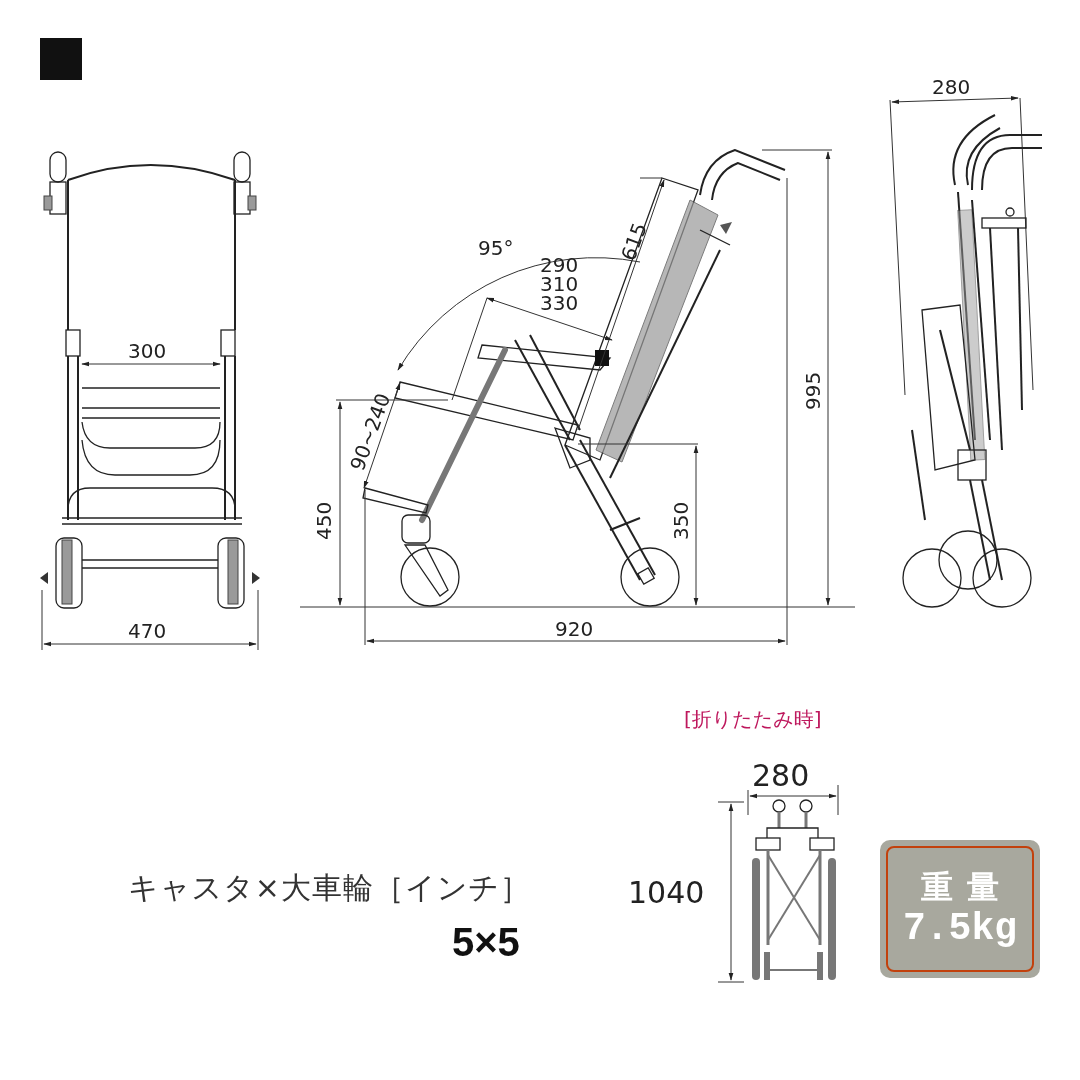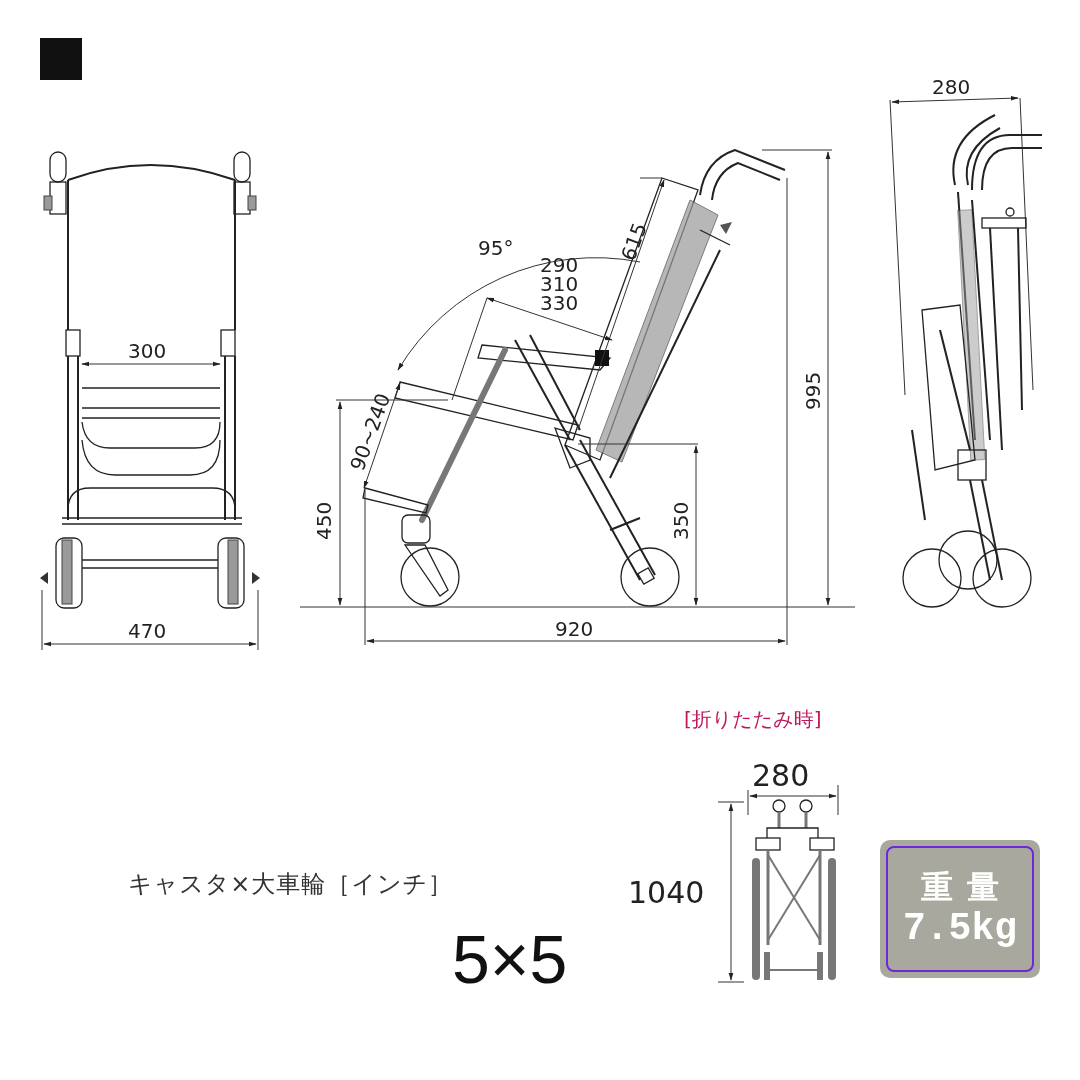--- a/index.html
+++ b/index.html
@@ -9,27 +9,27 @@
            font-family:"DejaVu Sans", sans-serif; letter-spacing:-1px; color:#111; display:flex; align-items:center; }
   .title .sq { display:inline-block; width:42px; height:42px; background:#111; margin-right:4px; }
   svg.drawing { position:absolute; left:0; top:0; }
   .dimtxt { font-family:"DejaVu Sans", sans-serif; font-size:20px; fill:#222; }
   .dimtxt-lg { font-family:"DejaVu Sans", sans-serif; font-size:30px; fill:#222; }
   .ln { stroke:#222; stroke-width:1.3; fill:none; }
   .thin { stroke:#333; stroke-width:1; fill:none; }
   .frame { stroke:#222; stroke-width:2; fill:none; }
   .gray { stroke:#777; stroke-width:6; fill:none; stroke-linecap:round; }
   .gfill { fill:#9a9a9a; stroke:#444; stroke-width:1; }
-  .caster-label { position:absolute; left:128px; top:868px; font-size:24px; color:#333; letter-spacing:1px; }
-  .caster-value { position:absolute; left:452px; top:920px; font-size:68px; font-weight:normal; color:#111;
+  .caster-label { position:absolute; left:128px; top:868px; font-size:30px; color:#333; letter-spacing:1px; }
+  .caster-value { position:absolute; left:452px; top:920px; font-size:40px; font-weight:bold; color:#111;
                   font-family:"Liberation Sans", sans-serif; }
   .folded-label { position:absolute; left:684px; top:706px; font-size:20px; color:#be185d; }
   .weight-badge { position:absolute; left:880px; top:840px; width:160px; height:138px; background:#a8a89e;
                   border-radius:10px; box-sizing:border-box; padding:6px; }
-  .weight-inner { width:100%; height:100%; border:2px solid #6d28d9; border-radius:8px; box-sizing:border-box;
+  .weight-inner { width:100%; height:100%; border:2px solid #c2410c; border-radius:8px; box-sizing:border-box;
                   display:flex; flex-direction:column; align-items:center; justify-content:center; color:#fff; }
   .weight-title { font-size:32px; font-weight:bold; letter-spacing:14px; margin-left:14px; line-height:40px; }
   .weight-value { font-size:38px; font-weight:bold; line-height:44px; font-family:Liberation Mono, monospace; }
 </style>
 </head>
 <body>
 
 <div class="title">
   <span class="sq"></span>
 </div>

